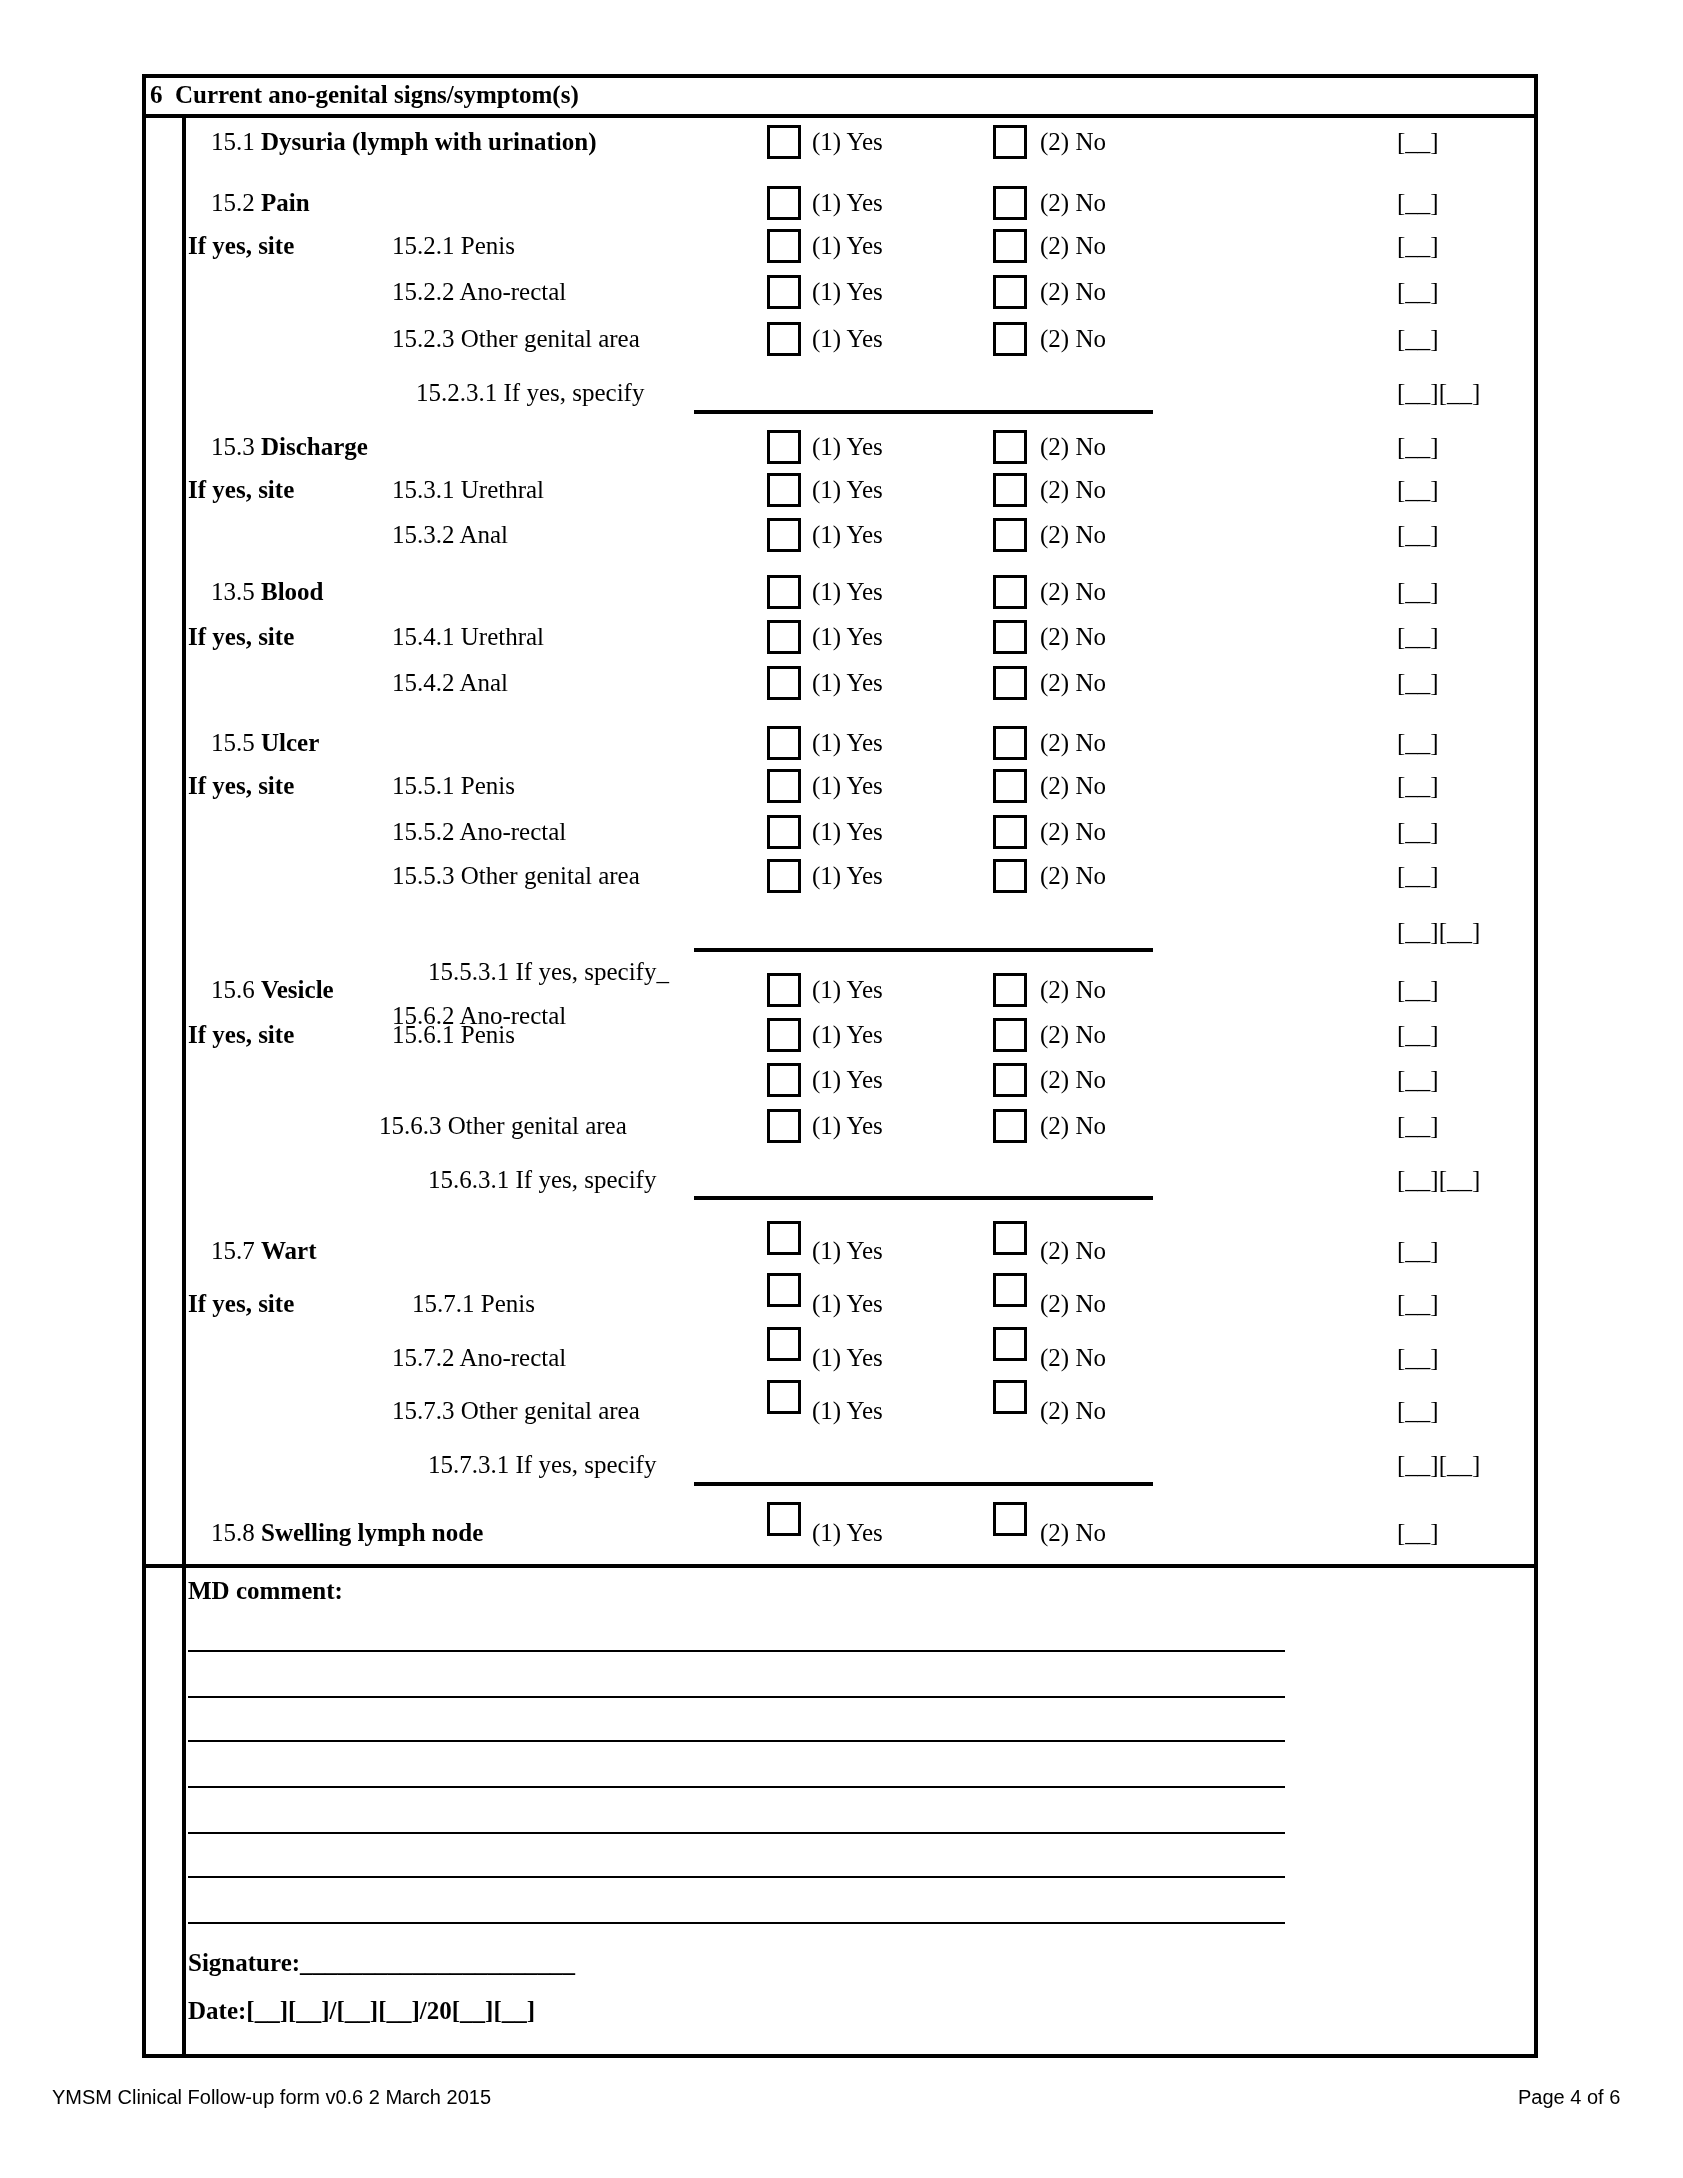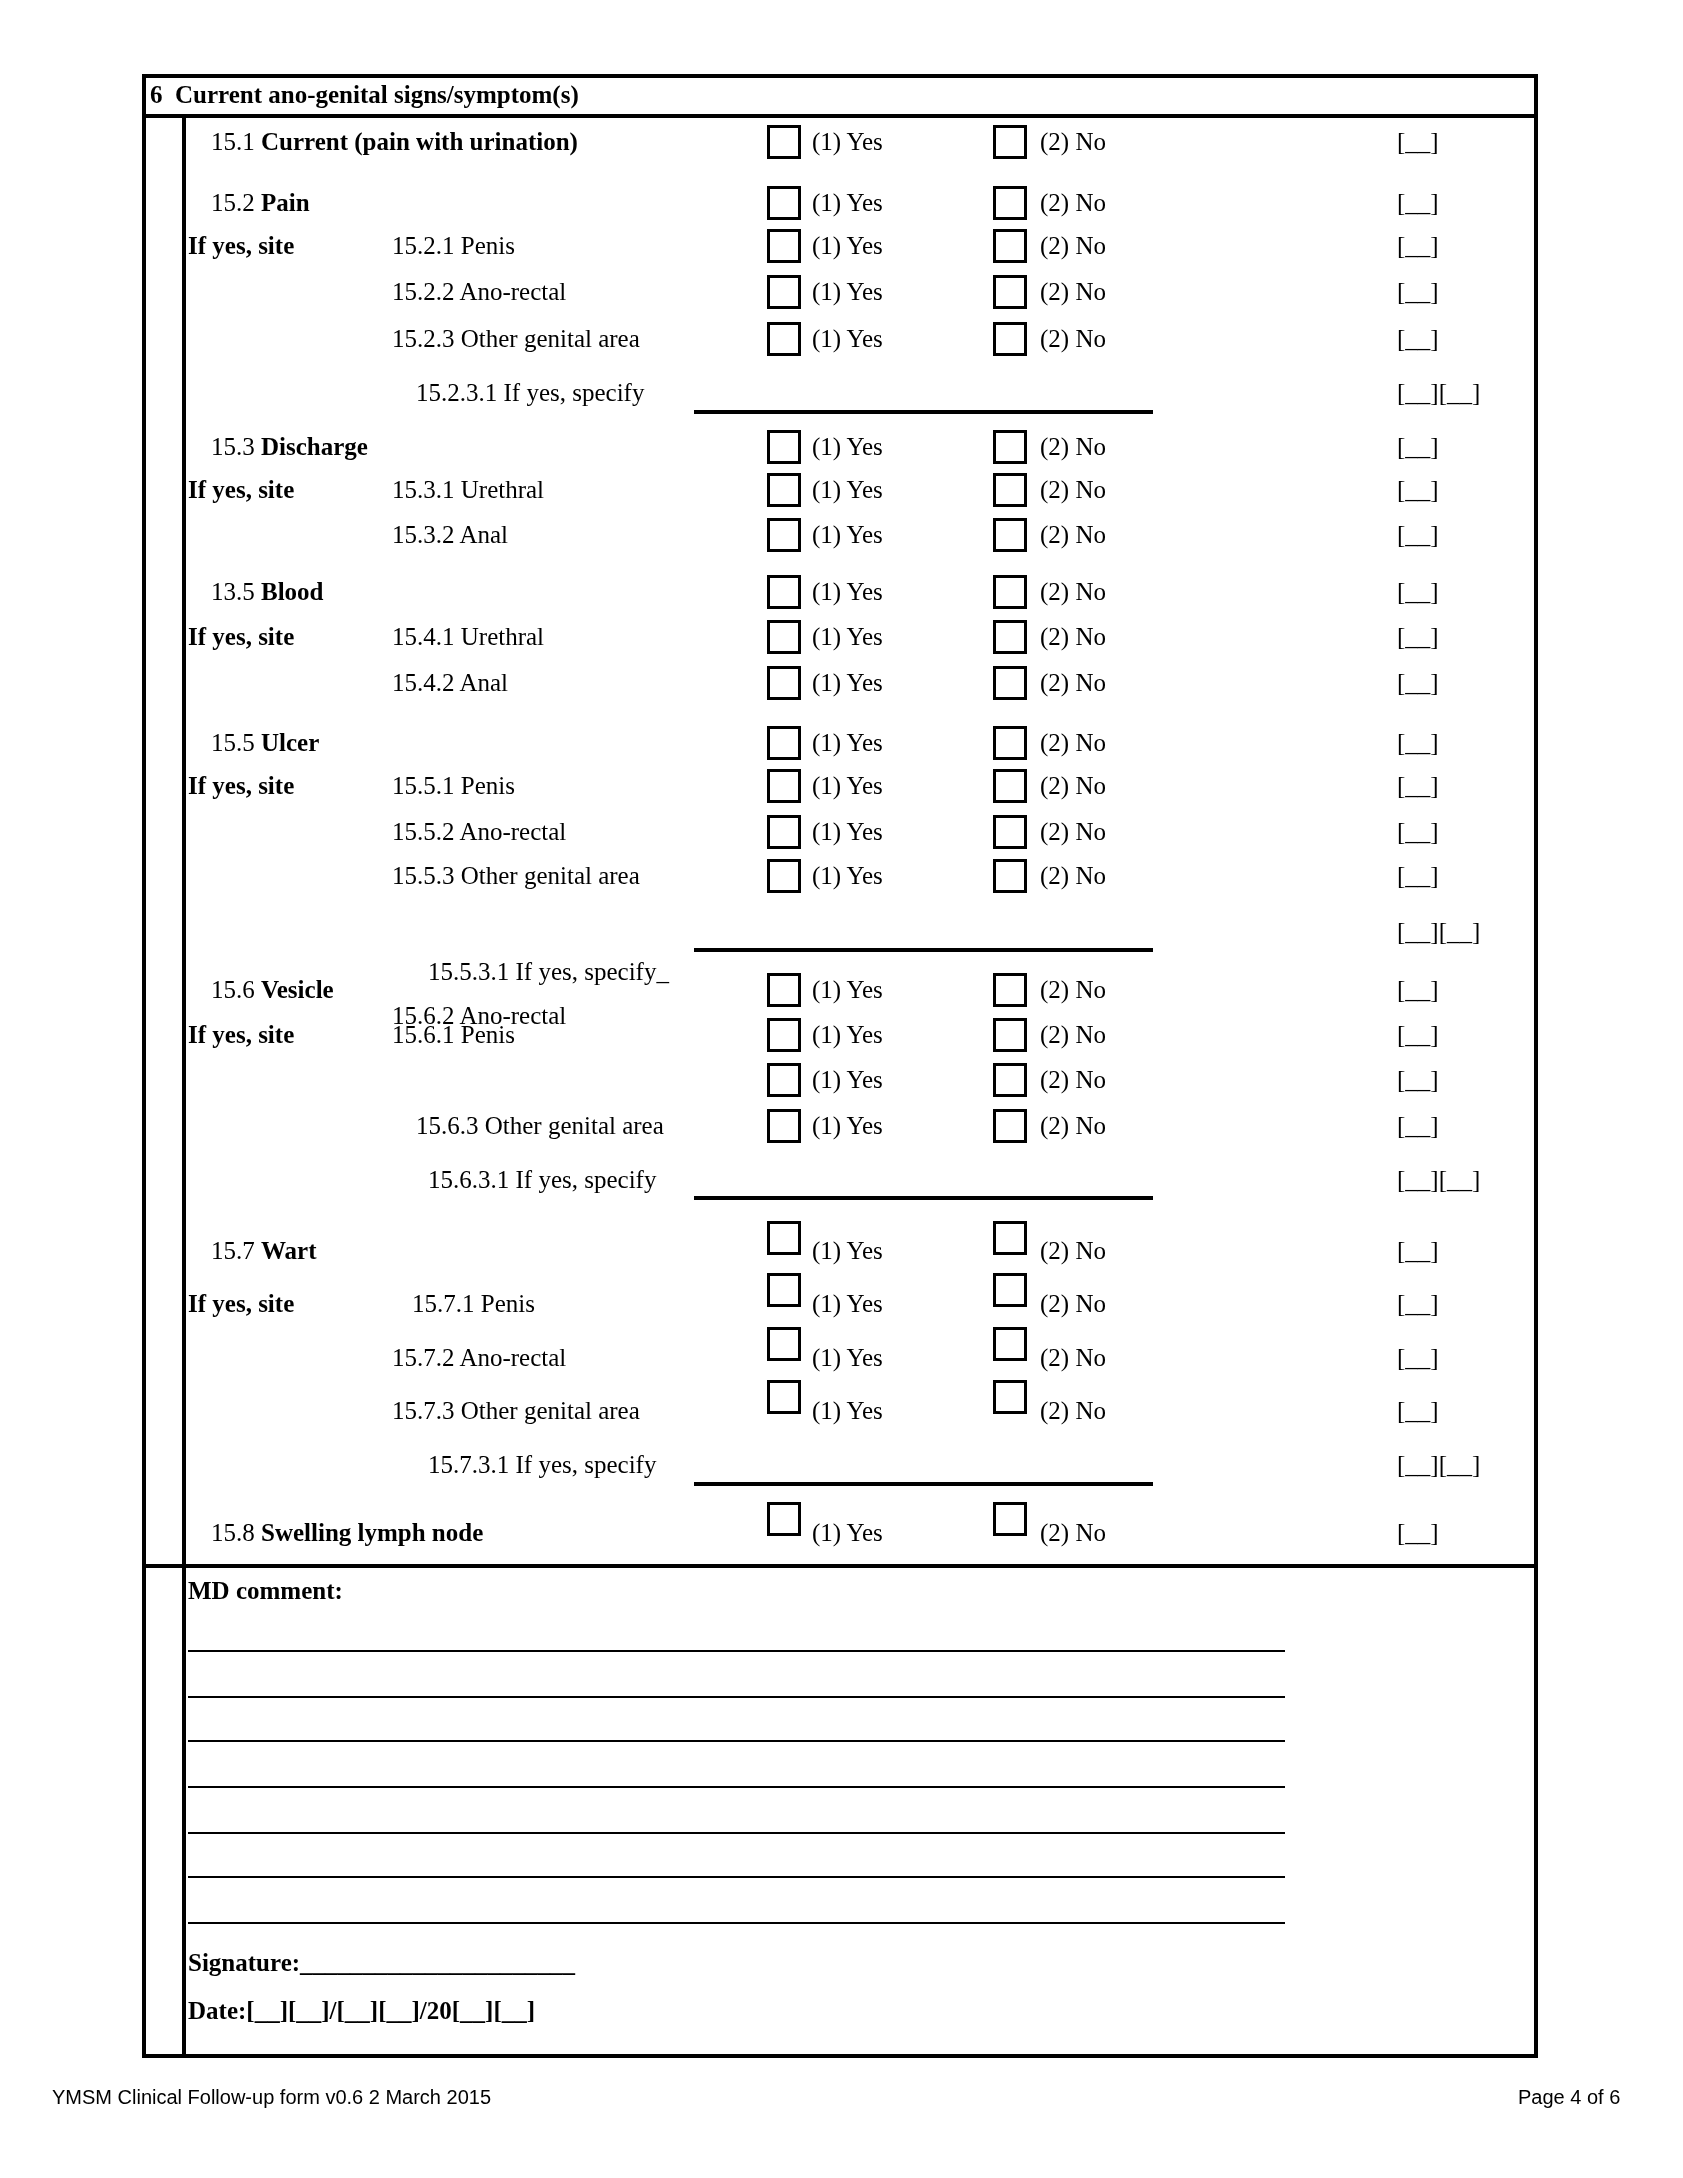--- a/index.html
+++ b/index.html
@@ -29,21 +29,21 @@
 <div class="hdr-line"></div>
 <div class="inner-vline"></div>
 <div class="div-line"></div>
 
 <div class="header-title">
   <span>6</span>&nbsp;
   <span>Current ano-genital signs/symptom(s)</span>
 </div>
 
 <div id="rows">
-    <div class="row-text" style="left:211px;top:142px"><span>15.1</span> <span class="b">Current (pain with urination)</span></div>
+    <div class="row-text" style="left:211px;top:142px"><span>15.1</span> <span class="b">Dysuria (lymph with urination)</span></div>
     <div class="cb" style="left:767px;top:142px"></div>
     <div class="opt" style="left:812px;top:142px">(1) Yes</div>
     <div class="cb" style="left:993px;top:142px"></div>
     <div class="opt" style="left:1040px;top:142px">(2) No</div>
     <div class="code" style="left:1397px;top:142px">[__]</div>
     <div class="row-text" style="left:211px;top:203px"><span>15.2</span> <span class="b">Pain</span></div>
     <div class="cb" style="left:767px;top:203px"></div>
     <div class="opt" style="left:812px;top:203px">(1) Yes</div>
     <div class="cb" style="left:993px;top:203px"></div>
     <div class="opt" style="left:1040px;top:203px">(2) No</div>
@@ -148,21 +148,21 @@
     <div class="opt" style="left:812px;top:1035px">(1) Yes</div>
     <div class="cb" style="left:993px;top:1035px"></div>
     <div class="opt" style="left:1040px;top:1035px">(2) No</div>
     <div class="code" style="left:1397px;top:1035px">[__]</div>
     <div class="row-text" style="left:392px;top:1016px"><span>15.6.2</span> <span>Ano-rectal</span></div>
     <div class="cb" style="left:767px;top:1080px"></div>
     <div class="opt" style="left:812px;top:1080px">(1) Yes</div>
     <div class="cb" style="left:993px;top:1080px"></div>
     <div class="opt" style="left:1040px;top:1080px">(2) No</div>
     <div class="code" style="left:1397px;top:1080px">[__]</div>
-    <div class="row-text" style="left:416px;top:1126px"><span>15.6.3</span> <span>Other genital area</span></div>
+    <div class="row-text" style="left:379px;top:1126px"><span>15.6.3</span> <span>Other genital area</span></div>
     <div class="cb" style="left:767px;top:1126px"></div>
     <div class="opt" style="left:812px;top:1126px">(1) Yes</div>
     <div class="cb" style="left:993px;top:1126px"></div>
     <div class="opt" style="left:1040px;top:1126px">(2) No</div>
     <div class="code" style="left:1397px;top:1126px">[__]</div>
     <div class="row-text" style="left:428px;top:1180px"><span>15.6.3.1</span> <span>If yes, specify</span></div>
     <div class="spec-line" style="top:1196px"></div>
     <div class="code" style="left:1397px;top:1180px">[__][__]</div>
     <div class="row-text" style="left:211px;top:1251px"><span>15.7</span> <span class="b">Wart</span></div>
     <div class="cb" style="left:767px;top:1238px"></div>

